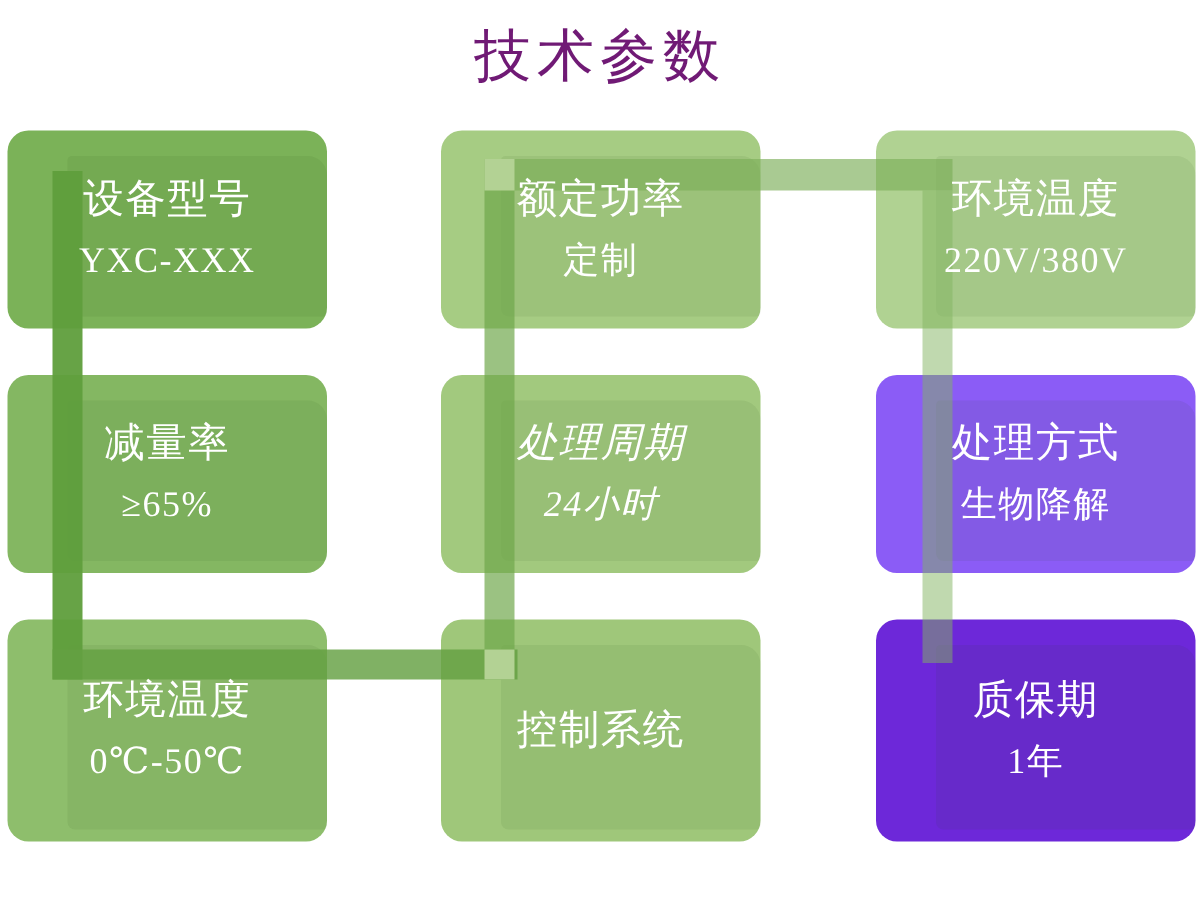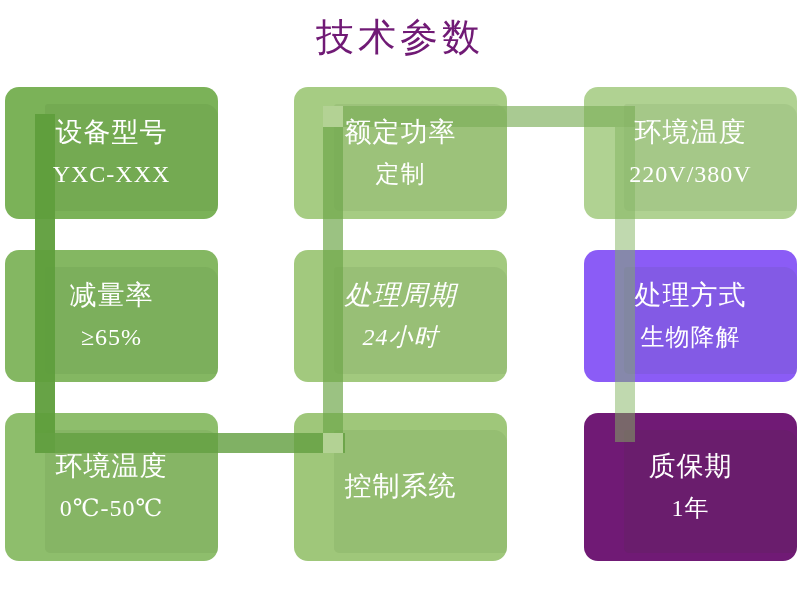--- a/index.html
+++ b/index.html
@@ -103,21 +103,21 @@
       <span class="card-label">环境温度</span>
       <span class="card-value">0℃-50℃</span>
     </div>
   </div>
   <div class="card row-3 col-2" style="background-color: rgb(159, 199, 122);">
     <div class="card-shade"></div>
     <div class="card-text">
       <span class="card-label">控制系统</span>
     </div>
   </div>
-  <div class="card row-3 col-3" style="background-color: #701a75;">
+  <div class="card row-3 col-3" style="background-color: #6d28d9;">
     <div class="card-shade"></div>
     <div class="card-text">
       <span class="card-label">质保期</span>
       <span class="card-value">1年</span>
     </div>
   </div>
 
 </div>
 
 </body></html>

